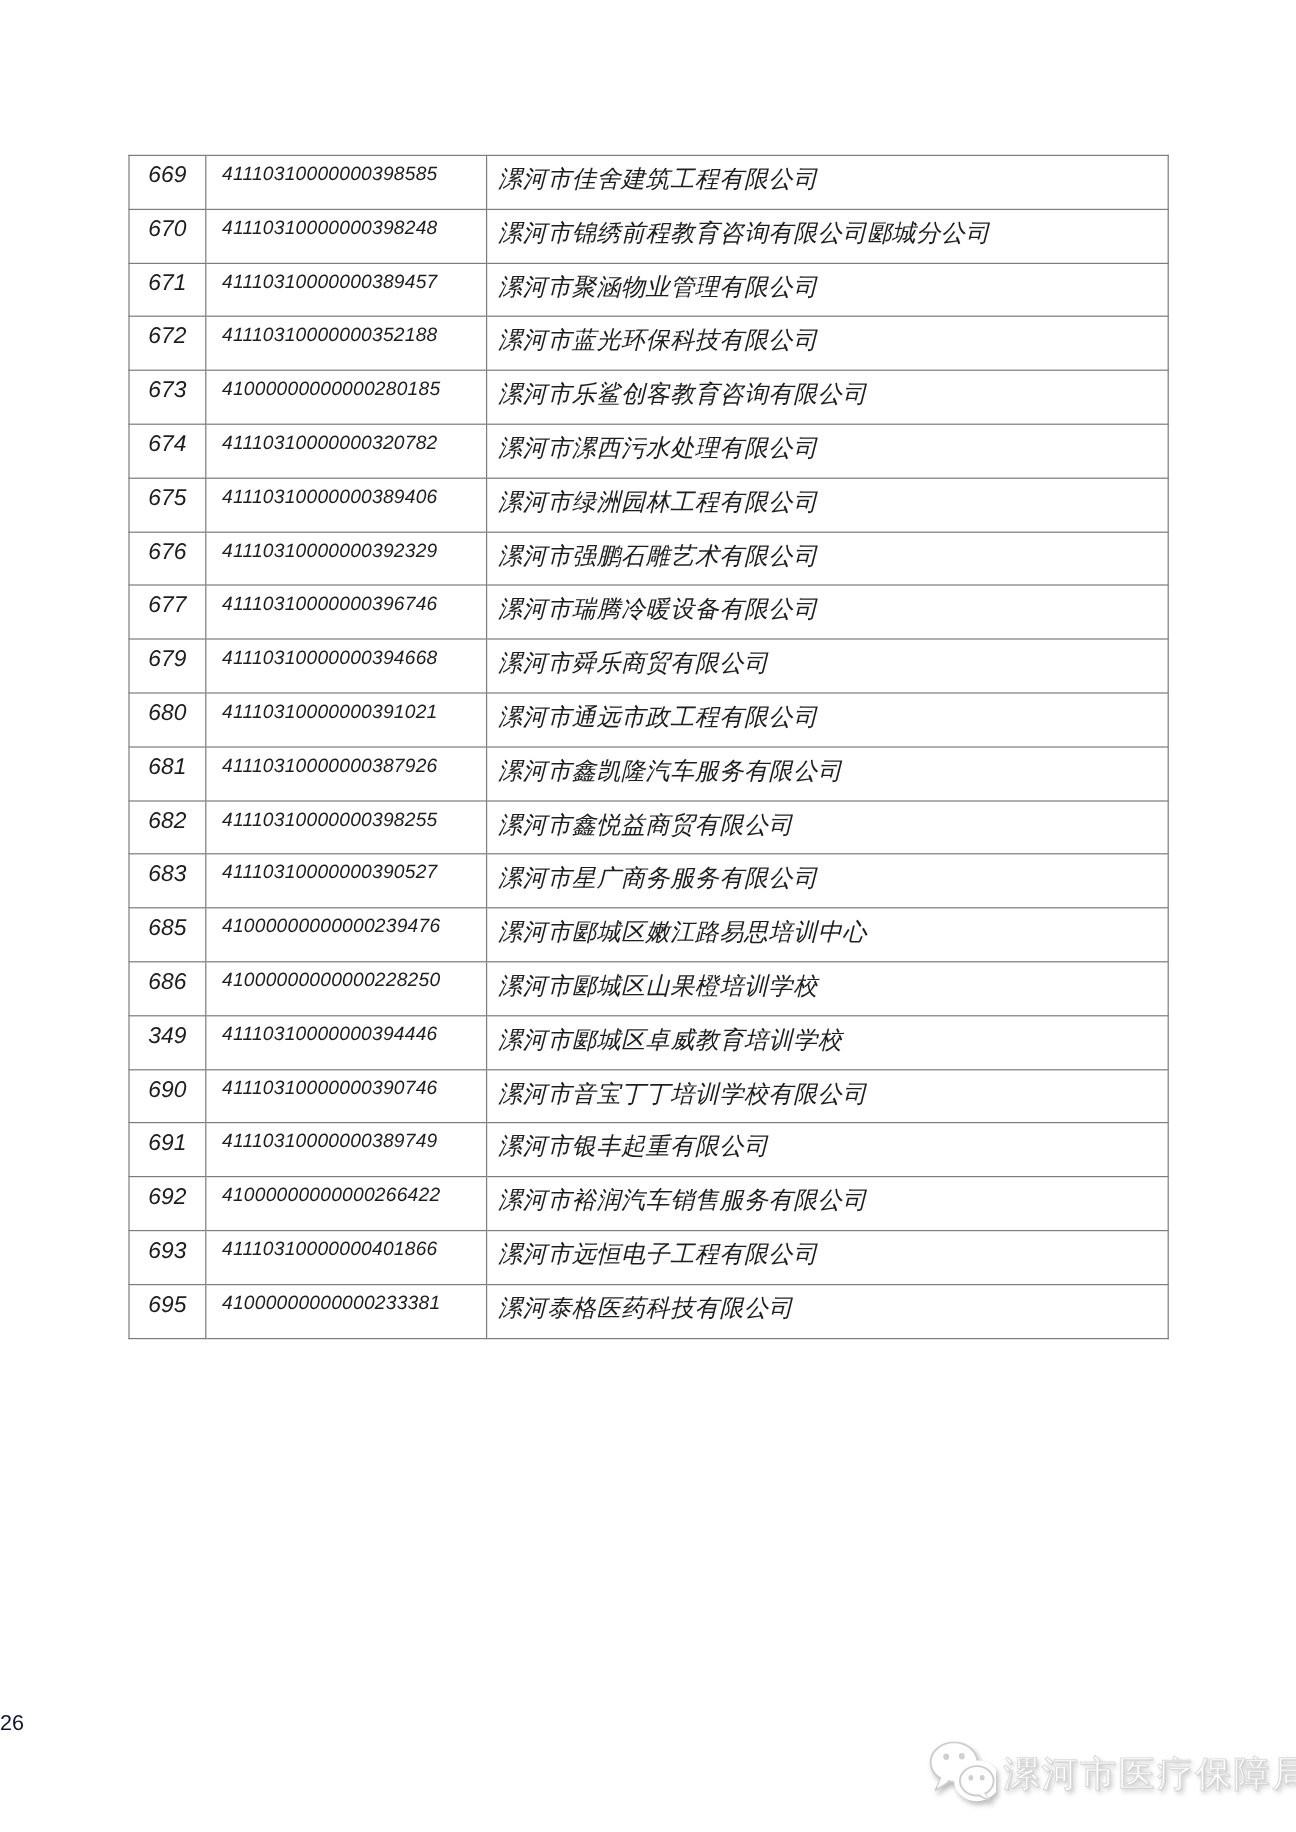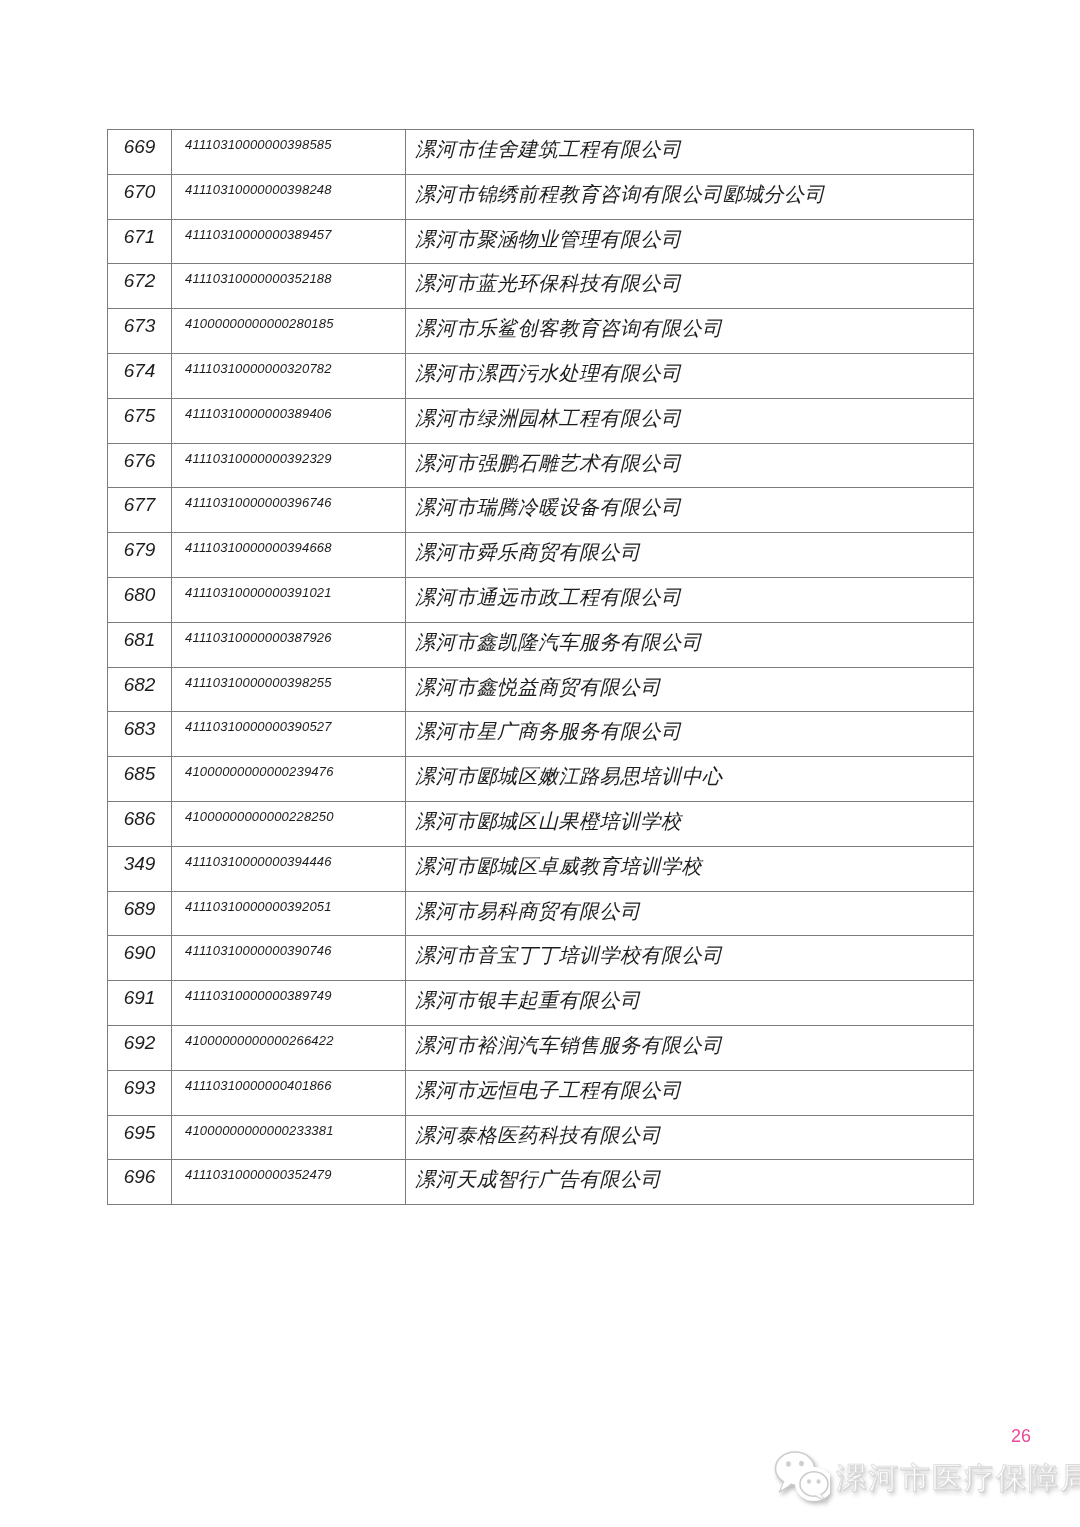--- a/index.html
+++ b/index.html
@@ -27,30 +27,30 @@
   }
   table.roster tr { height: 44.8px; font-style: italic; }
   table.roster td {
     border: 1px solid #7c7c7c;
     vertical-align: top;
     color: #1d1d1d;
     white-space: nowrap;
     overflow: hidden;
   }
   td.c1 { width: 64px;  text-align: center; padding-top: 6px;  font-size: 19px; }
-  td.c2 { width: 234px; padding: 7px 0 0 13px; font-size: 13px; letter-spacing: 0.2px; }
+  td.c2 { width: 234px; padding: 7px 0 0 13px; font-size: 16px; letter-spacing: 0.2px; }
   td.c3 { width: 568px; padding: 6px 0 0 9px;  font-size: 20px; letter-spacing: 0.5px; }
   .page-number {
     position: absolute;
     top: 1426px;
     left: 0;
     width: 1031px;
-    text-align: right;
+    text-align: left;
     font-size: 18px;
-    color: #ec4899;
+    color: #0f172a;
   }
   .watermark {
     position: absolute;
     left: 774px;
     top: 1450px;
     display: flex;
     align-items: center;
     gap: 6px;
   }
   .wm-icon {
@@ -154,25 +154,20 @@
         <td class="c1">686</td>
         <td class="c2">41000000000000228250</td>
         <td class="c3">漯河市郾城区山果橙培训学校</td>
       </tr>
       <tr>
         <td class="c1">349</td>
         <td class="c2">41110310000000394446</td>
         <td class="c3">漯河市郾城区卓威教育培训学校</td>
       </tr>
       <tr>
-        <td class="c1">689</td>
-        <td class="c2">41110310000000392051</td>
-        <td class="c3">漯河市易科商贸有限公司</td>
-      </tr>
-      <tr>
         <td class="c1">690</td>
         <td class="c2">41110310000000390746</td>
         <td class="c3">漯河市音宝丁丁培训学校有限公司</td>
       </tr>
       <tr>
         <td class="c1">691</td>
         <td class="c2">41110310000000389749</td>
         <td class="c3">漯河市银丰起重有限公司</td>
       </tr>
       <tr>
@@ -182,25 +177,20 @@
       </tr>
       <tr>
         <td class="c1">693</td>
         <td class="c2">41110310000000401866</td>
         <td class="c3">漯河市远恒电子工程有限公司</td>
       </tr>
       <tr>
         <td class="c1">695</td>
         <td class="c2">41000000000000233381</td>
         <td class="c3">漯河泰格医药科技有限公司</td>
-      </tr>
-      <tr>
-        <td class="c1">696</td>
-        <td class="c2">41110310000000352479</td>
-        <td class="c3">漯河天成智行广告有限公司</td>
       </tr>
     </tbody>
   </table>
 
   <div class="page-number">26</div>
 
   <div class="watermark">
     <span>
       <svg class="wm-icon" viewBox="0 0 56 52" xmlns="http://www.w3.org/2000/svg">
 

